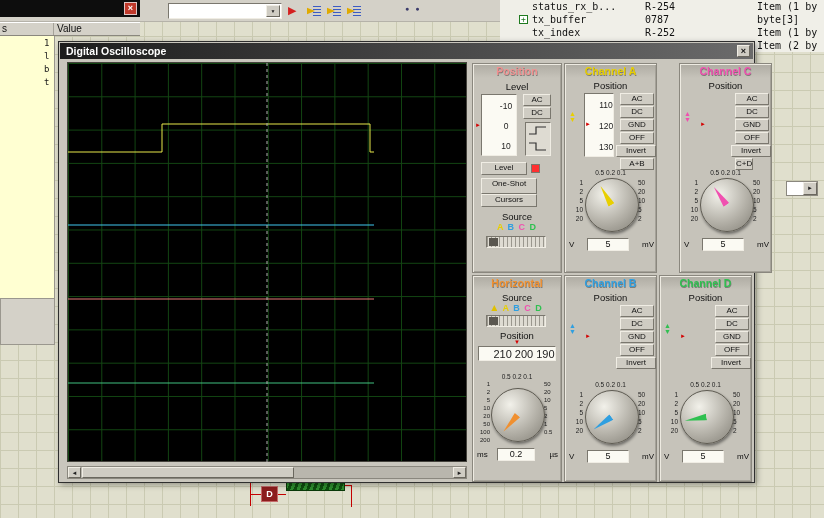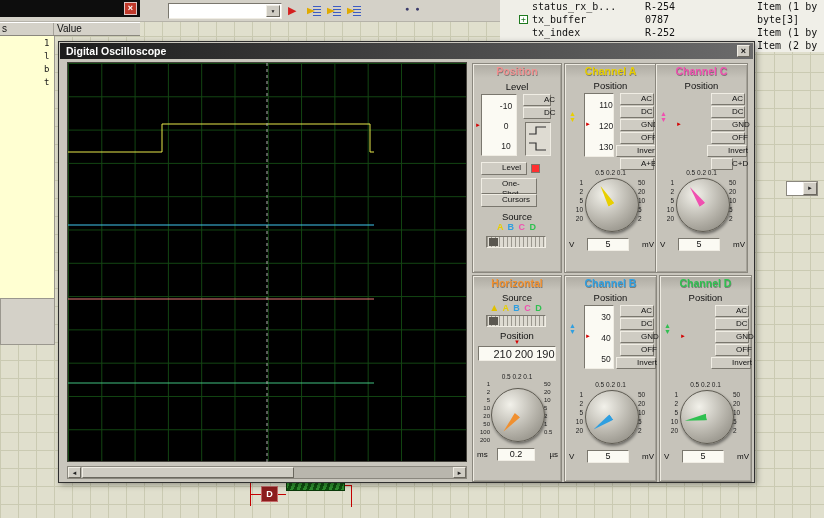--- a/index.html
+++ b/index.html
@@ -53,21 +53,21 @@
       linear-gradient(90deg, rgb(18,70,18) 1px, transparent 1px);
     background-size:33.3px 33.3px; }
   .screen svg { position:absolute; left:0; top:0; }
   .hscroll { position:absolute; left:8px; top:424px; width:400px; height:13px; background:#b9b6ad; border:1px solid #8a877e; }
   .sbtn { position:absolute; top:0; width:13px; height:11px; background:#cfccc3; border:1px solid; border-color:#f0ede4 #6a675e #6a675e #f0ede4; font-size:6px; line-height:10px; text-align:center; color:#222; }
   .sthumb { position:absolute; left:14px; top:0; width:212px; height:11px; background:#cfccc3; border:1px solid; border-color:#f0ede4 #6a675e #6a675e #f0ede4; }
   
   .panel { position:absolute; background:#c6c3ba; border:1px solid #8a877e; box-shadow:inset 1px 1px 0 #eeebe2, inset -1px -1px 0 #a5a299; font-size:9px; }
   .ptitle { position:absolute; left:1px; right:1px; top:1px; height:13px; background:linear-gradient(#b0ada4,#c6c3ba); font-weight:bold; font-size:10.5px; text-align:center; line-height:13px; text-shadow:.5px .5px 0 rgba(60,60,60,.5); }
   .lbl { position:absolute; left:0; right:0; text-align:center; font-size:9.5px; color:#111; }
-  .btn { position:absolute; height:12px; background:#cfccc3; border:1px solid; border-color:#f0ede4 #7a776e #7a776e #f0ede4; font-size:8px; line-height:10px; color:#111;padding-left:20px; }
+  .btn { position:absolute; height:12px; background:#cfccc3; border:1px solid; border-color:#f0ede4 #7a776e #7a776e #f0ede4; font-size:8px; line-height:10px; text-align:center; color:#111; }
   .swin { position:absolute; background:#fbfaf3; border:1px solid; border-color:#7a776e #f0ede4 #f0ede4 #7a776e; overflow:hidden;padding-left:14px; }
   .vals { white-space:pre-line; text-align:center; font-size:8.5px; color:#222; padding-top:1px; }
   .rmark { position:absolute; color:#d40000; font-size:6px; line-height:6px; }
   .dmark { position:absolute; left:0; right:0; text-align:center; color:#d40000; font-size:6px; line-height:6px; }
   .knob { position:absolute; width:54px; height:54px; border-radius:50%;
     background:radial-gradient(circle at 35% 30%, #f2f1ea, #b5b2a9 55%, #827f76);
     border:1px solid #5e5b52; box-shadow:1px 2px 3px rgba(0,0,0,.45); }
   .pointer { position:absolute; width:9px; height:22px; clip-path:polygon(50% 0, 88% 100%, 12% 100%); transform-origin:50% 100%; z-index:2; }
   .scaleT { position:absolute; left:0; right:0; text-align:center; font-size:6.5px; color:#222; }
   .scaleL { position:absolute; width:16px; text-align:right; font-size:6.5px; line-height:9px; color:#222; white-space:pre-line; }
@@ -238,21 +238,21 @@
 10
 5
 2</div>
     <div class="knob" style="left:20px;top:114px"></div>
     <div class="pointer" style="left: 42px; top: 119px; background: rgb(232, 207, 0); transform: rotate(-30deg);"></div>
     <span class="unit" style="left:4px;top:176px">V</span>
     <div class="vbox" style="left:22px;top:174px;width:42px">5</div>
     <span class="unit" style="right:2px;top:176px">mV</span>
   </div>
 
-  <div class="panel" style="left:596px;top:21px;width:93px;height:210px">
+  <div class="panel" style="left:620px;top:21px;width:93px;height:210px">
     <div class="ptitle" style="color: rgb(240, 80, 176);">Channel C</div>
     <div class="lbl" style="top:16px">Position</div>
     <div class="chArrows" style="left: 4px; top: 47px; color: rgb(240, 80, 176);">
       <span>▲</span>
       <span>▼</span>
     </div>
     <span class="rmark" style="left:20px;top:57px">►</span>
     <div class="btn" style="left:55px;top:29px;width:34px">AC</div>
     <div class="btn" style="left:55px;top:42px;width:34px">DC</div>
     <div class="btn" style="left:55px;top:55px;width:34px">GND</div>
@@ -318,25 +318,20 @@
     <span class="unit" style="right:3px;top:174px">µs</span>
   </div>
 
   <div class="panel" style="left:505px;top:233px;width:93px;height:207px">
     <div class="ptitle" style="color: rgb(47, 159, 224);">Channel B</div>
     <div class="lbl" style="top:16px">Position</div>
     <div class="chArrows" style="left: 4px; top: 47px; color: rgb(47, 159, 224);">
       <span>▲</span>
       <span>▼</span>
     </div>
-    <div class="swin" style="left:19px;top:29px;width:30px;height:64px">
-      <div class="vals" style="line-height:21px">30
-40
-50</div>
-    </div>
     <span class="rmark" style="left:20px;top:57px">►</span>
     <div class="btn" style="left:55px;top:29px;width:34px">AC</div>
     <div class="btn" style="left:55px;top:42px;width:34px">DC</div>
     <div class="btn" style="left:55px;top:55px;width:34px">GND</div>
     <div class="btn" style="left:55px;top:68px;width:34px">OFF</div>
     <div class="btn" style="left:51px;top:81px;width:40px">Invert</div>
     <div class="scaleT" style="top:105px">0.5 0.2 0.1</div>
     <div class="scaleL" style="left:2px;top:114px">1
 2
 5

